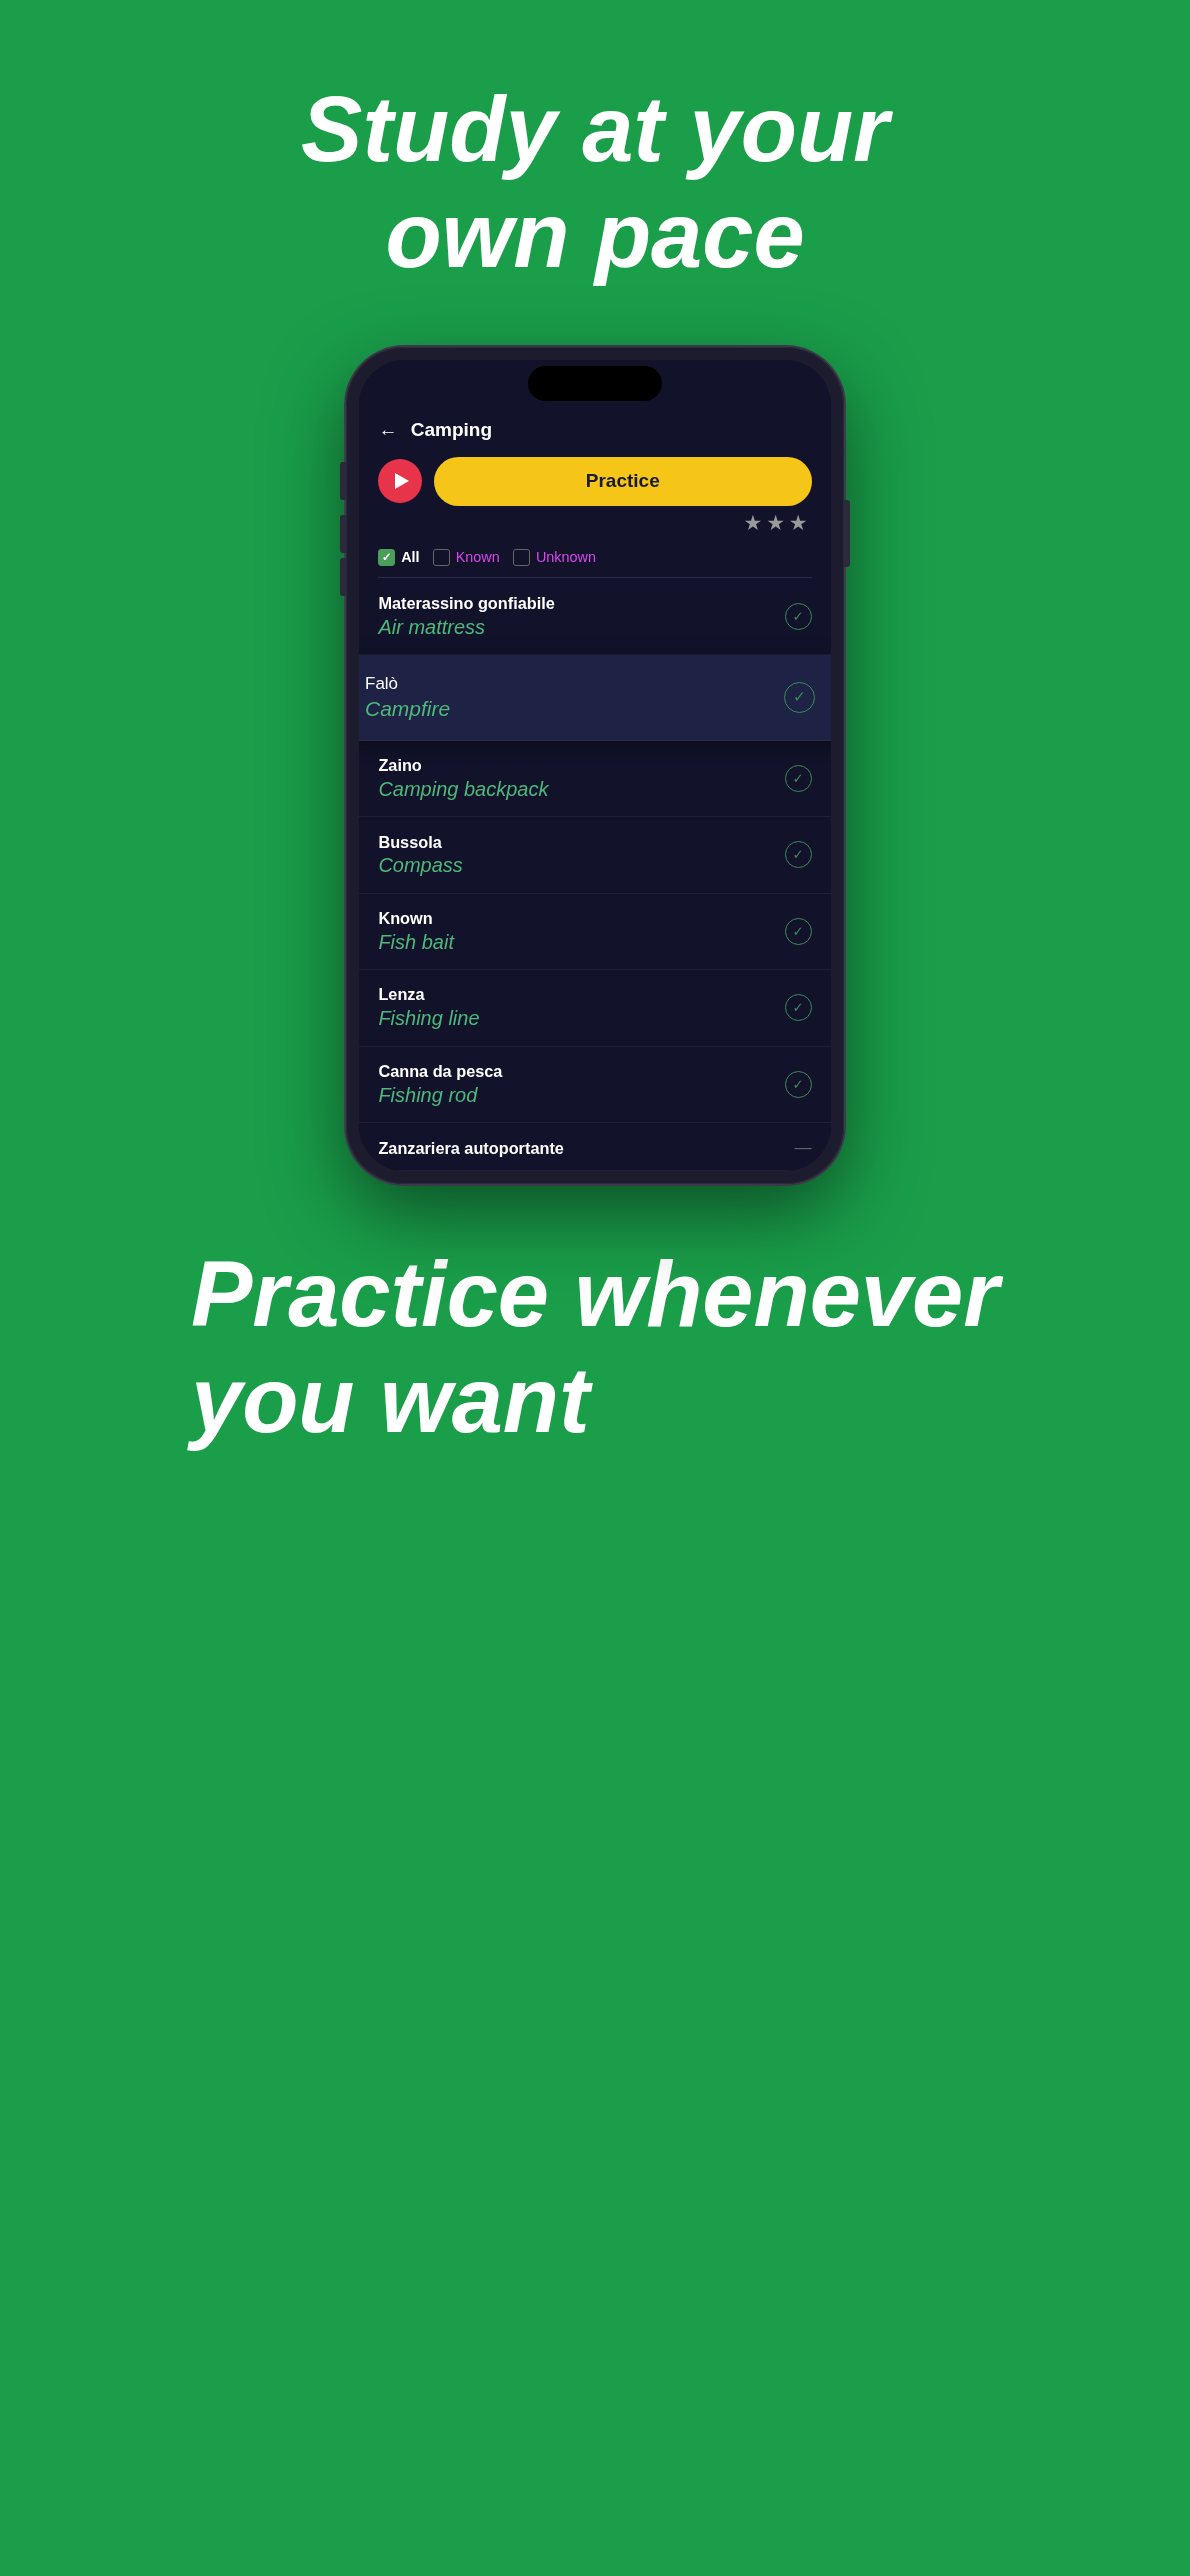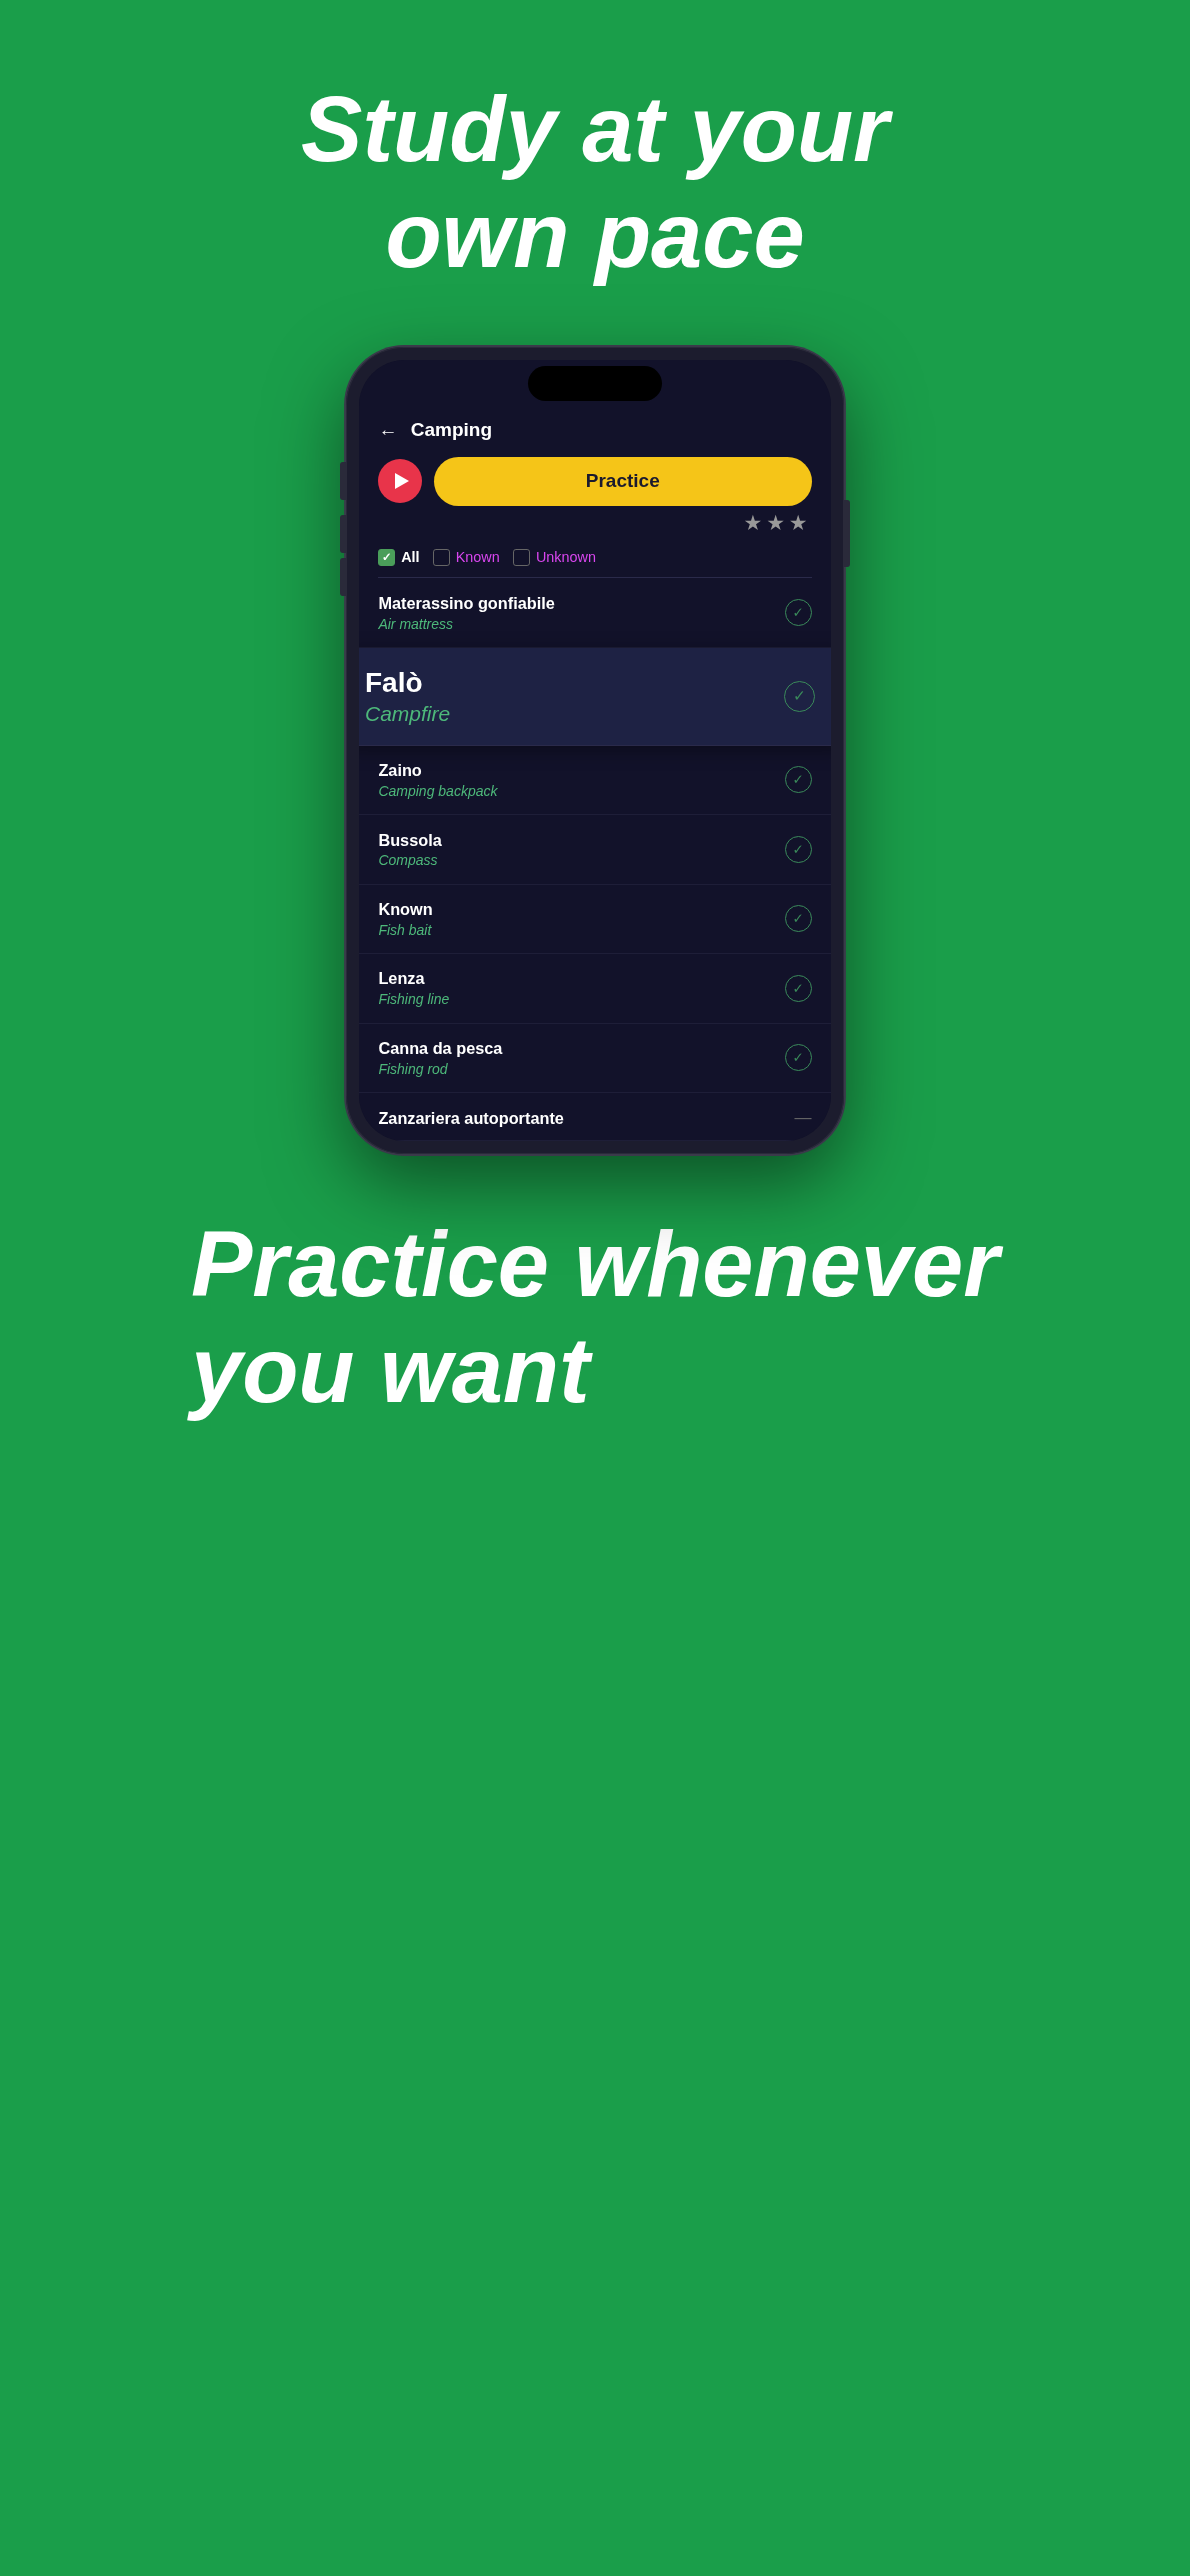--- a/index.html
+++ b/index.html
@@ -246,21 +246,21 @@
 
     .word-primary {
       color: white;
       font-size: 16.3px;
       font-weight: 600;
       margin-bottom: 2.9px;
     }
 
     .word-secondary {
       color: #4db87a;
-      font-size: 14px;
+      font-size: 20px;
       font-style: italic;
     }
 
     .check-icon {
       width: 27px;
       height: 27px;
       border: 1.9px solid #3a5a4a;
       border-radius: 50%;
       display: flex;
       align-items: center;
@@ -280,22 +280,22 @@
       background: #1e2244;
       margin: 0 -13.4px;
       padding: 19px 29px 19px 19px;
       position: relative;
       z-index: 10;
       box-shadow: 0 3.8px 19px rgba(0,0,0,0.4);
       border-bottom: 1px solid #2a2a4a;
     }
 
     .popup-card .word-primary {
-      font-size: 28px;
-      font-weight: 700;
+      font-size: 17px;
+      font-weight: 400;
     }
 
     .popup-card .word-secondary {
       font-size: 21px;
     }
 
     .popup-card .check-icon {
       width: 31px;
       height: 31px;
       font-size: 15.3px;

